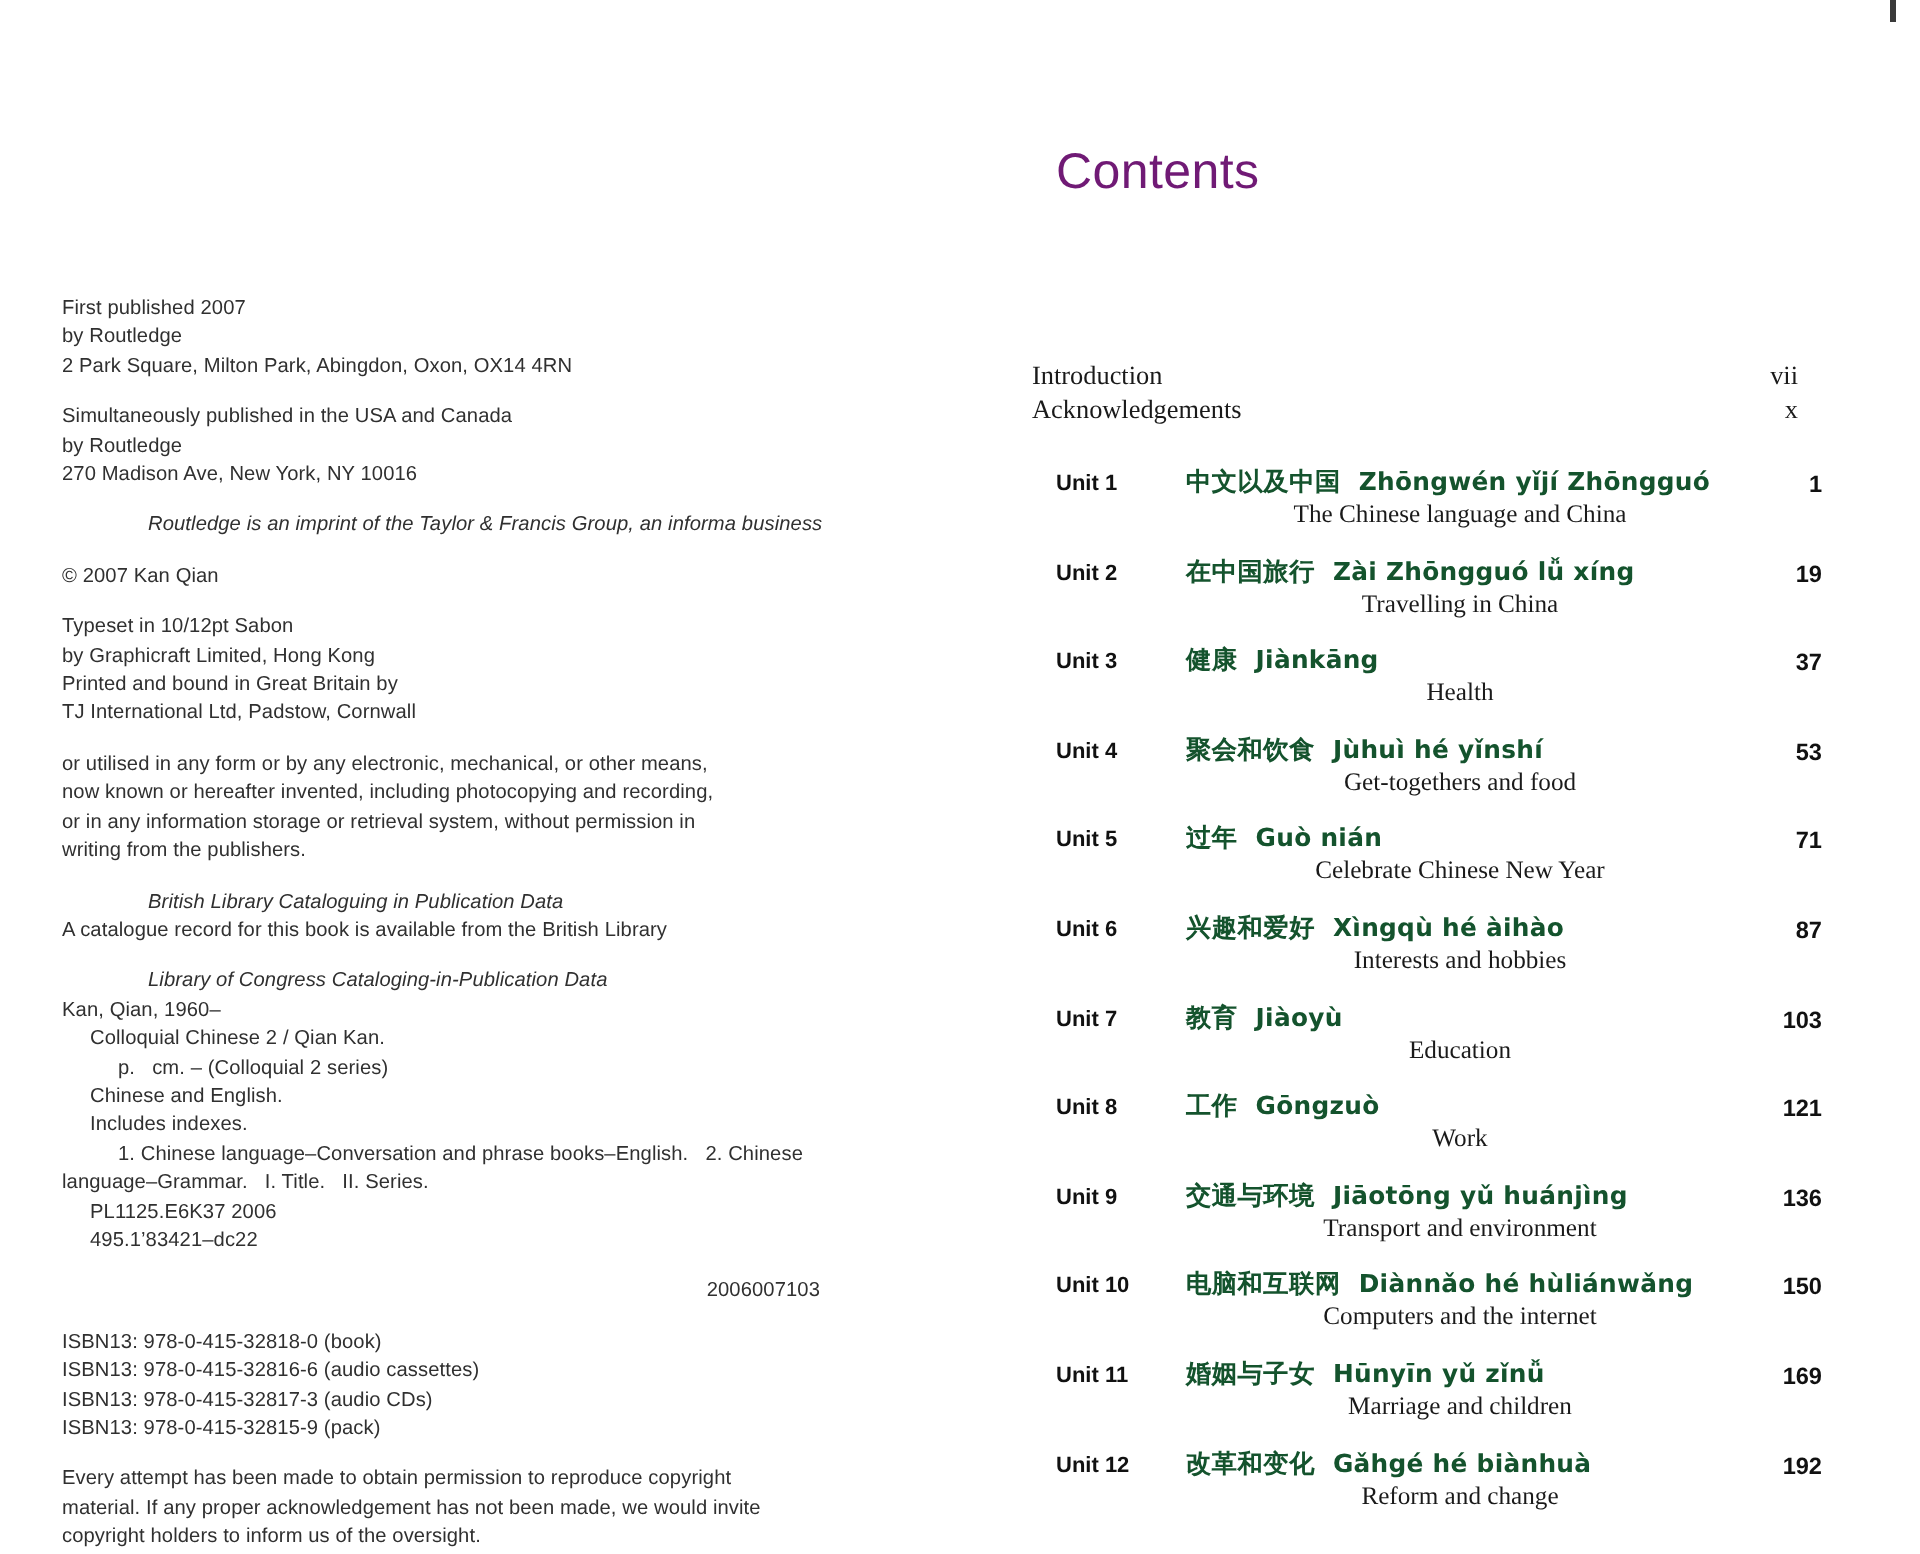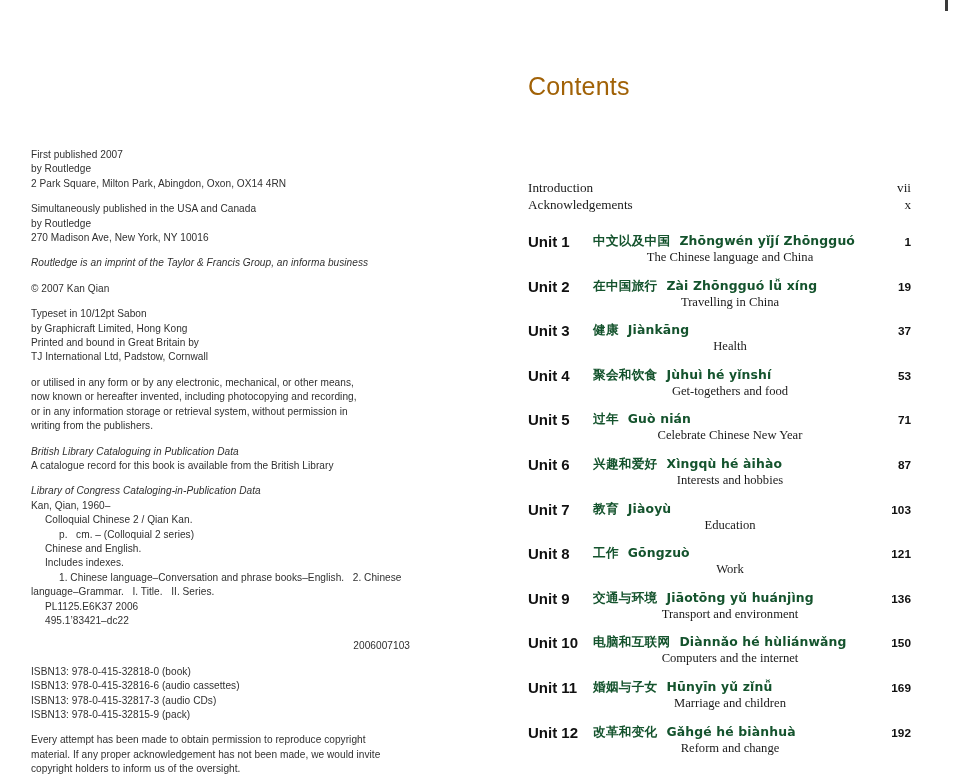--- a/index.html
+++ b/index.html
@@ -50,21 +50,21 @@
     font-size: 10.1px;
     line-height: 14.4px;
     color: #303030;
     letter-spacing: 0.05px;
   }
 
   .imprint .blk {
     margin: 0 0 11px 0;
   }
   .imprint .blk:last-child { margin-bottom: 0; }
-  .imprint .ital { font-style: italic; }
+  .imprint .ital { font-style: italic; margin-left: 43px; }
 
   .imprint .line { display: block; white-space: pre-wrap; }
 
   .imprint .ind1 { padding-left: 14px; }
   .imprint .ind2 { padding-left: 28px; }
 
   .lccn-row {
     display: block;
     text-align: right;
     width: 379px;
@@ -81,26 +81,26 @@
   }
 
   .contents-title {
     position: absolute;
     left: 48px;
     top: 72px;
     font-family: "Liberation Sans", sans-serif;
     font-size: 25px;
     font-weight: 400;
     letter-spacing: 0.2px;
-    color: #a16207;
+    color: #701a75;
   }
 
   .front-matter {
     position: absolute;
-    left: 48px;
+    left: 36px;
     top: 180px;
     width: 383px;
     font-family: "Liberation Serif", serif;
     font-size: 13.2px;
     line-height: 16.6px;
     color: #1a1a1a;
   }
   .fm-row {
     display: flex;
     justify-content: space-between;
@@ -118,21 +118,21 @@
 
   .unit-row {
     display: flex;
     align-items: flex-start;
     margin-bottom: 12.6px;
   }
 
   .unit-label {
     flex: 0 0 65px;
     font-family: "Liberation Sans", sans-serif;
-    font-size: 15px;
+    font-size: 11px;
     font-weight: bold;
     color: #111111;
     line-height: 16px;
     padding-top: 1px;
     white-space: nowrap;
   }
 
   .unit-body {
     flex: 1 1 auto;
     min-width: 0;

